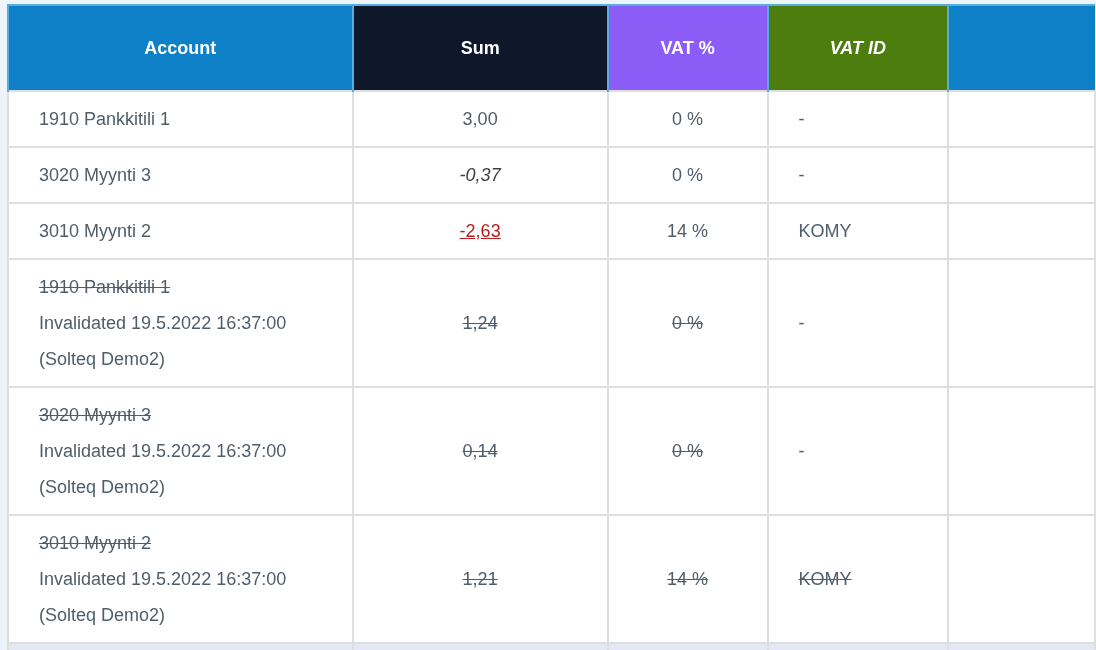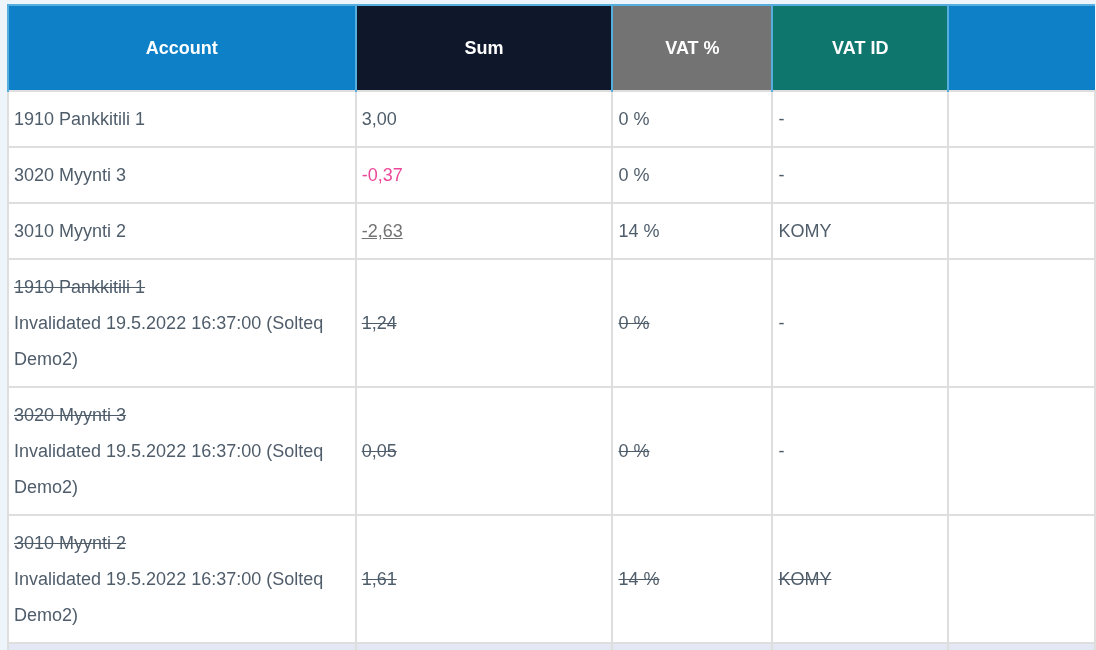--- a/index.html
+++ b/index.html
@@ -16,102 +16,102 @@
     color:#ffffff;font-size:18px;font-weight:bold;
     height:84px;text-align:center;vertical-align:middle;
     border-left:2px solid #55aede;border-top:2px solid #55aede;
     padding:0 10px;
   }
   th:first-child{border-left:2px solid #22c55e;}
   td{
     background:#ffffff;
     border:2px solid #dedede;
     font-size:18px;line-height:36px;
-    padding:9px 5px;vertical-align:middle;
+    padding:9px 30px;vertical-align:middle;
     overflow:hidden;
   }
-  .col-sum,.col-vat{text-align:left;}
+  .col-sum,.col-vat{text-align:center;}
   .col-account,.col-vatid{text-align:left;}
   .struck{text-decoration:line-through;}
   tr.footer td{height:50px;padding:0 15px;}
 </style>
 </head>
 <body style="background: rgb(237, 245, 250);">
 
 <table>
   <colgroup>
     <col style="width:400px">
     <col style="width:298px">
     <col style="width:182px">
     <col style="width:199px">
     <col style="width:171px">
   </colgroup>
   <thead>
     <tr>
       <th style="background: rgb(13, 128, 200); color: rgb(255, 255, 255); border-left-color: rgb(85, 174, 222); border-top-color: rgb(85, 174, 222);">Account</th>
       <th style="background: #0f172a; color: rgb(255, 255, 255); border-left-color: rgb(85, 174, 222); border-top-color: rgb(85, 174, 222);">Sum</th>
-      <th style="background: #737373; color: rgb(255, 255, 255); border-left-color: rgb(85, 174, 222); border-top-color: rgb(85, 174, 222);">VAT %</th>
-      <th style="background: #0f766e; color: rgb(255, 255, 255); border-left-color: rgb(85, 174, 222); border-top-color: rgb(85, 174, 222);">VAT ID</th>
+      <th style="background: #8b5cf6; color: rgb(255, 255, 255); border-left-color: rgb(85, 174, 222); border-top-color: rgb(85, 174, 222);">VAT %</th>
+      <th style="background: #4d7c0f; color: rgb(255, 255, 255); border-left-color: rgb(85, 174, 222); border-top-color: rgb(85, 174, 222); font-style: italic;">VAT ID</th>
       <th style="background: rgb(13, 128, 200); color: rgb(255, 255, 255); border-left-color: rgb(85, 174, 222); border-top-color: rgb(85, 174, 222);"></th>
     </tr>
   </thead>
   <tbody>
       <tr>
         <td class="col-account" style="color: rgb(79, 93, 107); border-color: rgb(222, 222, 222);">
           <div>1910 Pankkitili 1</div>
         </td>
         <td class="col-sum" style="color: rgb(79, 93, 107); border-color: rgb(222, 222, 222);"><span>3,00</span></td>
         <td class="col-vat" style="color: rgb(79, 93, 107); border-color: rgb(222, 222, 222);"><span>0 %</span></td>
         <td class="col-vatid" style="color: rgb(79, 93, 107); border-color: rgb(222, 222, 222);"><span>-</span></td>
         <td class="col-extra" style="color: rgb(79, 93, 107); border-color: rgb(222, 222, 222);"></td>
       </tr>
       <tr>
         <td class="col-account" style="color: rgb(79, 93, 107); border-color: rgb(222, 222, 222);">
           <div>3020 Myynti 3</div>
         </td>
-        <td class="col-sum" style="color: #ec4899; border-color: rgb(222, 222, 222);"><span>-0,37</span></td>
+        <td class="col-sum" style="color: #404040; border-color: rgb(222, 222, 222); font-style: italic;"><span>-0,37</span></td>
         <td class="col-vat" style="color: rgb(79, 93, 107); border-color: rgb(222, 222, 222);"><span>0 %</span></td>
         <td class="col-vatid" style="color: rgb(79, 93, 107); border-color: rgb(222, 222, 222);"><span>-</span></td>
         <td class="col-extra" style="color: rgb(79, 93, 107); border-color: rgb(222, 222, 222);"></td>
       </tr>
       <tr>
         <td class="col-account" style="color: rgb(79, 93, 107); border-color: rgb(222, 222, 222);">
           <div>3010 Myynti 2</div>
         </td>
-        <td class="col-sum" style="color: #737373; border-color: rgb(222, 222, 222); text-decoration: underline;"><span>-2,63</span></td>
+        <td class="col-sum" style="color: #b91c1c; border-color: rgb(222, 222, 222); text-decoration: underline;"><span>-2,63</span></td>
         <td class="col-vat" style="color: rgb(79, 93, 107); border-color: rgb(222, 222, 222);"><span>14 %</span></td>
         <td class="col-vatid" style="color: rgb(79, 93, 107); border-color: rgb(222, 222, 222);"><span>KOMY</span></td>
         <td class="col-extra" style="color: rgb(79, 93, 107); border-color: rgb(222, 222, 222);"></td>
       </tr>
       <tr>
         <td class="col-account" style="color: rgb(79, 93, 107); border-color: rgb(222, 222, 222);">
           <div class="struck">1910 Pankkitili 1</div>
           <div>Invalidated 19.5.2022 16:37:00 (Solteq Demo2)</div>
         </td>
         <td class="col-sum" style="color: rgb(79, 93, 107); border-color: rgb(222, 222, 222);"><span class="struck">1,24</span></td>
         <td class="col-vat" style="color: rgb(79, 93, 107); border-color: rgb(222, 222, 222);"><span class="struck">0 %</span></td>
         <td class="col-vatid" style="color: rgb(79, 93, 107); border-color: rgb(222, 222, 222);"><span>-</span></td>
         <td class="col-extra" style="color: rgb(79, 93, 107); border-color: rgb(222, 222, 222);"></td>
       </tr>
       <tr>
         <td class="col-account" style="color: rgb(79, 93, 107); border-color: rgb(222, 222, 222);">
           <div class="struck">3020 Myynti 3</div>
           <div>Invalidated 19.5.2022 16:37:00 (Solteq Demo2)</div>
         </td>
-        <td class="col-sum" style="color: rgb(79, 93, 107); border-color: rgb(222, 222, 222);"><span class="struck">0,05</span></td>
+        <td class="col-sum" style="color: rgb(79, 93, 107); border-color: rgb(222, 222, 222);"><span class="struck">0,14</span></td>
         <td class="col-vat" style="color: rgb(79, 93, 107); border-color: rgb(222, 222, 222);"><span class="struck">0 %</span></td>
         <td class="col-vatid" style="color: rgb(79, 93, 107); border-color: rgb(222, 222, 222);"><span>-</span></td>
         <td class="col-extra" style="color: rgb(79, 93, 107); border-color: rgb(222, 222, 222);"></td>
       </tr>
       <tr>
         <td class="col-account" style="color: rgb(79, 93, 107); border-color: rgb(222, 222, 222);">
           <div class="struck">3010 Myynti 2</div>
           <div>Invalidated 19.5.2022 16:37:00 (Solteq Demo2)</div>
         </td>
-        <td class="col-sum" style="color: rgb(79, 93, 107); border-color: rgb(222, 222, 222);"><span class="struck">1,61</span></td>
+        <td class="col-sum" style="color: rgb(79, 93, 107); border-color: rgb(222, 222, 222);"><span class="struck">1,21</span></td>
         <td class="col-vat" style="color: rgb(79, 93, 107); border-color: rgb(222, 222, 222);"><span class="struck">14 %</span></td>
         <td class="col-vatid" style="color: rgb(79, 93, 107); border-color: rgb(222, 222, 222);"><span class="struck">KOMY</span></td>
         <td class="col-extra" style="color: rgb(79, 93, 107); border-color: rgb(222, 222, 222);"></td>
       </tr>
       <tr class="footer">
         <td class="" style="color: rgb(79, 93, 107); border-color: rgb(222, 222, 222); background: rgb(228, 231, 244);"></td>
         <td class="" style="color: rgb(79, 93, 107); border-color: rgb(222, 222, 222); background: rgb(228, 231, 244);"></td>
         <td class="" style="color: rgb(79, 93, 107); border-color: rgb(222, 222, 222); background: rgb(228, 231, 244);"></td>
         <td class="" style="color: rgb(79, 93, 107); border-color: rgb(222, 222, 222); background: rgb(228, 231, 244);"></td>
         <td class="" style="color: rgb(79, 93, 107); border-color: rgb(222, 222, 222); background: rgb(228, 231, 244);"></td>

